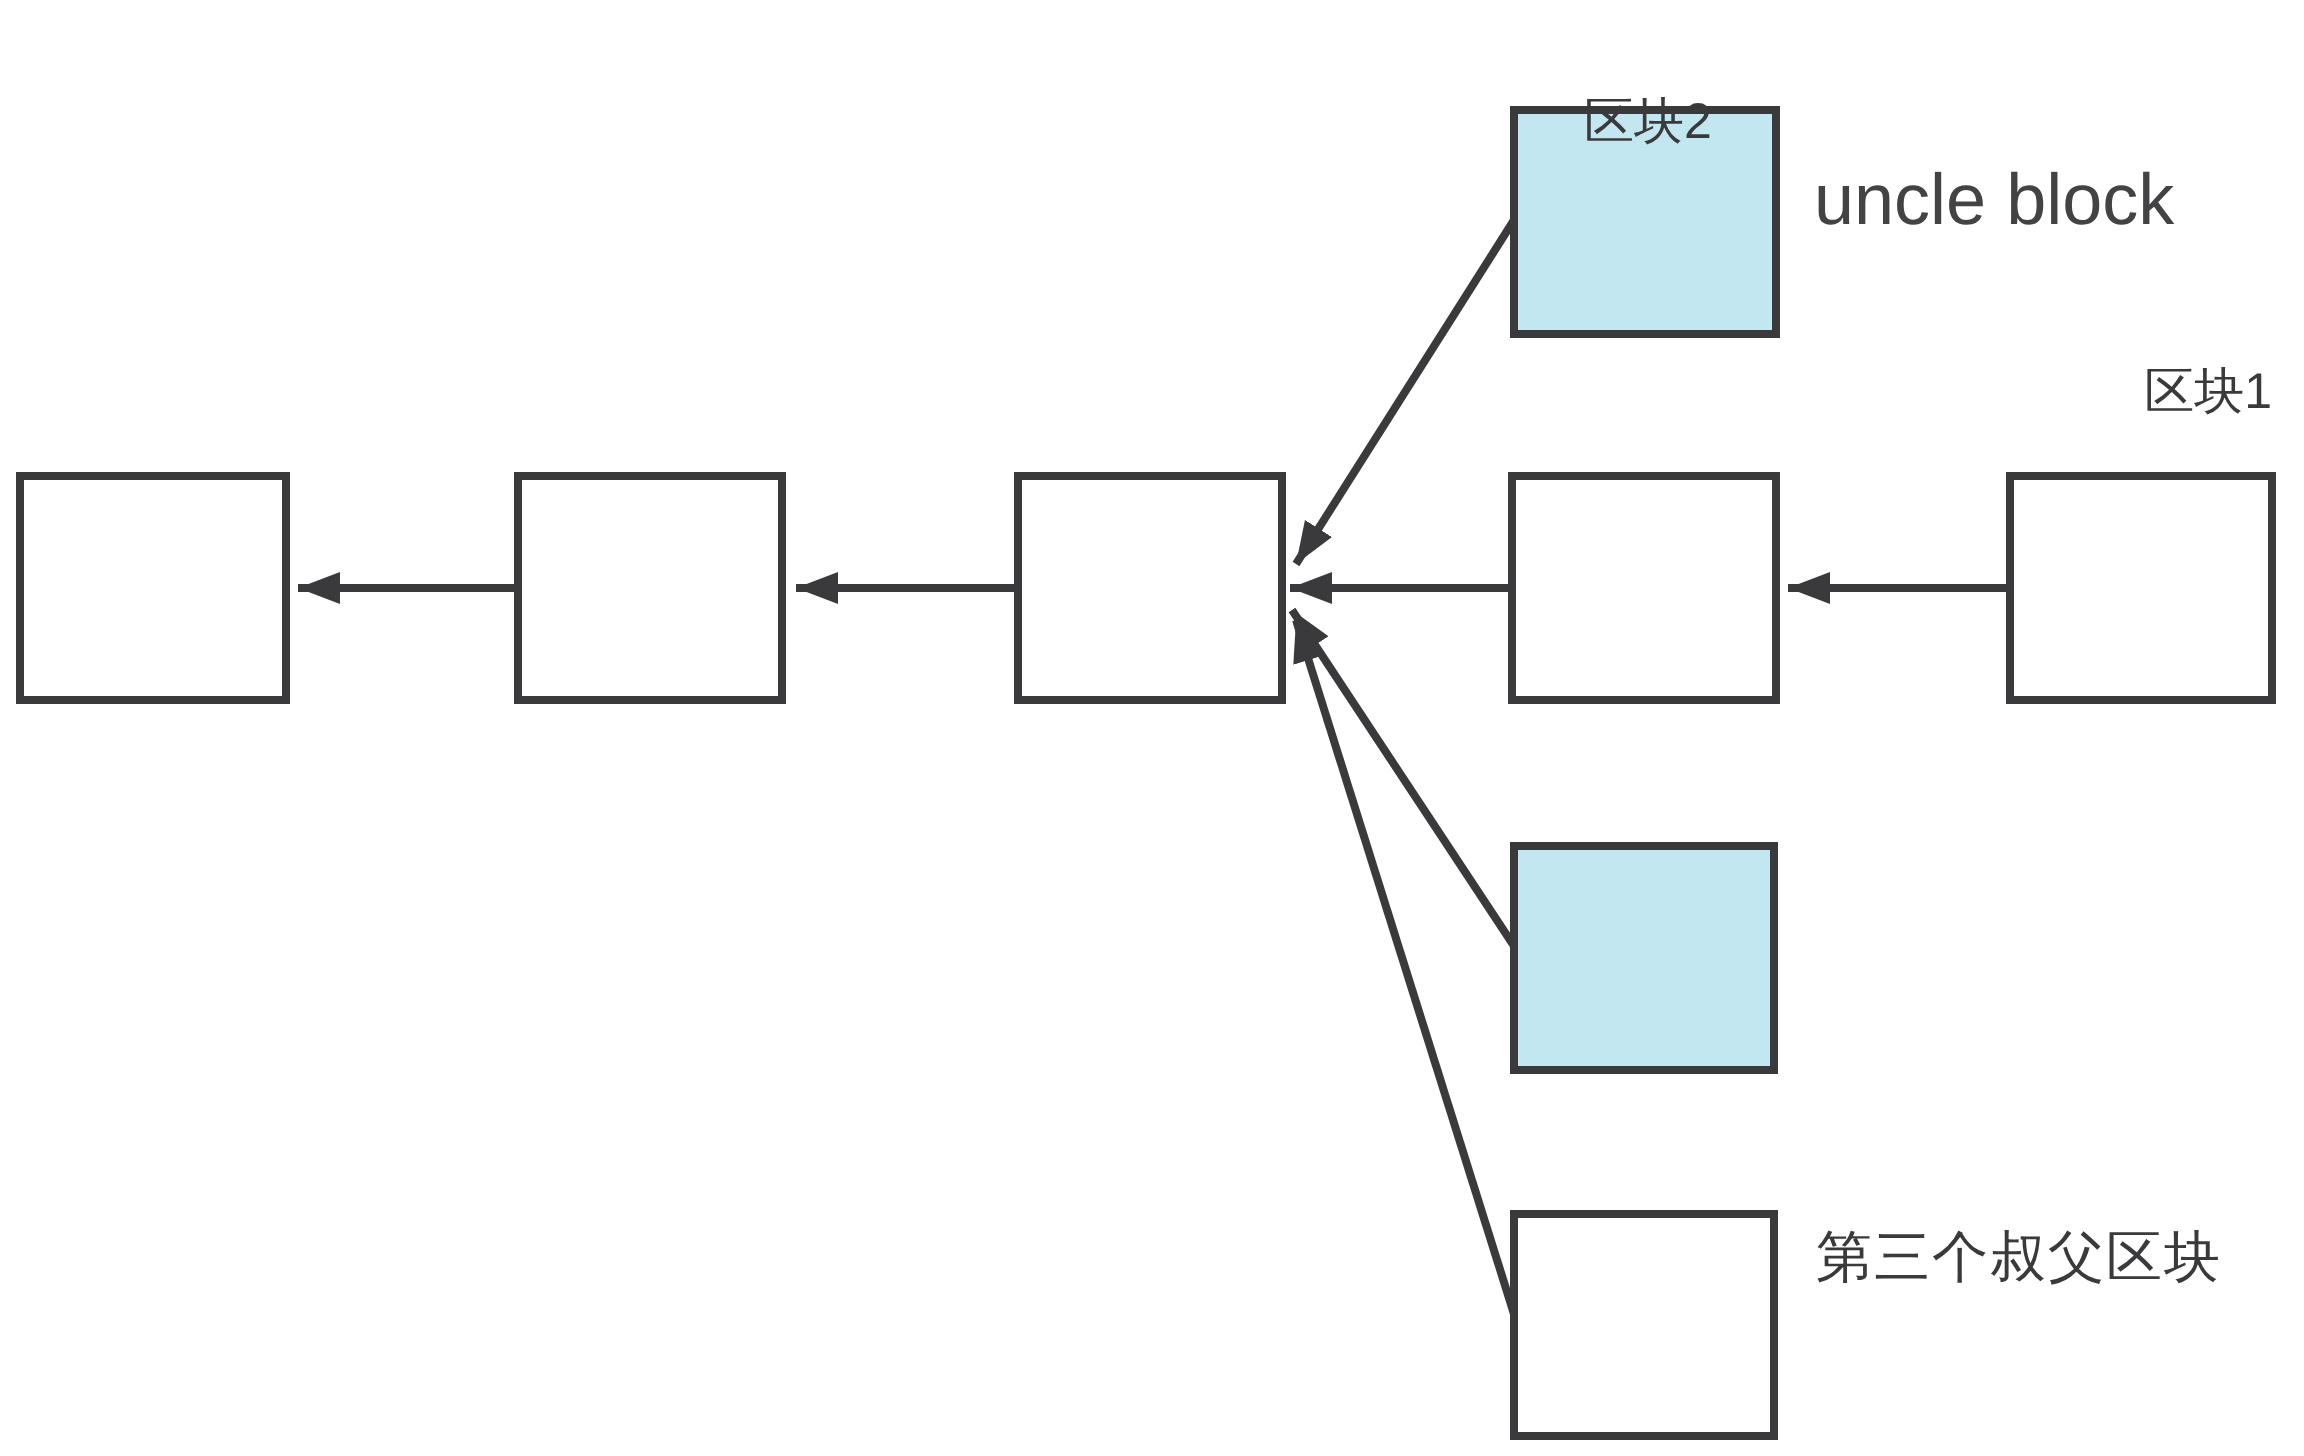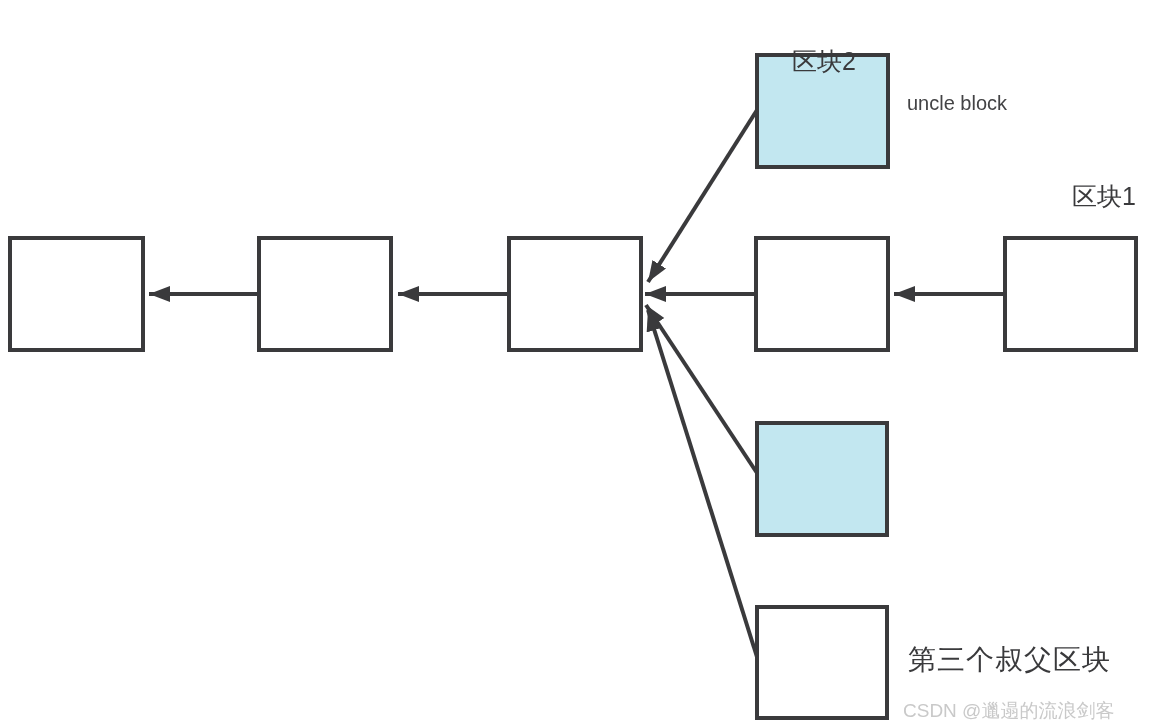--- a/index.html
+++ b/index.html
@@ -12,23 +12,23 @@
     font-family: "Liberation Sans", "DejaVu Sans", sans-serif;
   }
   .canvas svg { position: absolute; left: 0; top: 0; }
   .label {
     position: absolute;
     color: #3a3a3c;
     white-space: nowrap;
     line-height: 1.1;
   }
   .label-block2    { left: 760px; top: 4px;   width: 128px; text-align: center; font-size: 25px; margin-top: 44px; }
-  .label-uncle     { left: 907px; top: 92px;  font-size: 20px; color: #434345; }
+  .label-uncle     { left: 907px; top: 80px;  font-size: 36px; color: #434345; }
   .label-block1    { left: 1008px; top: 183px; width: 128px; text-align: right; font-size: 25px; }
-  .label-thirduncle{ left: 908px; top: 645px; font-size: 28px; letter-spacing: 1px; }
+  .label-thirduncle{ left: 908px; top: 614px; font-size: 28px; letter-spacing: 1px; }
   .watermark {
     position: absolute;
     left: 903px; top: 698px;
     width: 240px;
     font-size: 19px;
     color: #c9c9c9;
     white-space: nowrap;
   }
 </style>
 </head>
@@ -60,15 +60,14 @@
 
     <line x1="757" y1="110" x2="648" y2="282" stroke-width="4" marker-end="url(#arrowhead)" stroke="#3a3a3c"></line>
     <line x1="757" y1="473" x2="646" y2="305" stroke-width="4" marker-end="url(#arrowhead)" stroke="#3a3a3c"></line>
     <line x1="757" y1="657" x2="648" y2="310" stroke-width="4" marker-end="url(#arrowhead)" stroke="#3a3a3c"></line>
   </svg>
 
   <div class="label label-block2">区块2</div>
   <div class="label label-uncle">uncle block</div>
   <div class="label label-block1">区块1</div>
   <div class="label label-thirduncle">第三个叔父区块</div>
-  <div class="watermark">CSDN @邋遢的流浪剑客</div>
 
 </div>
 
 </body></html>

